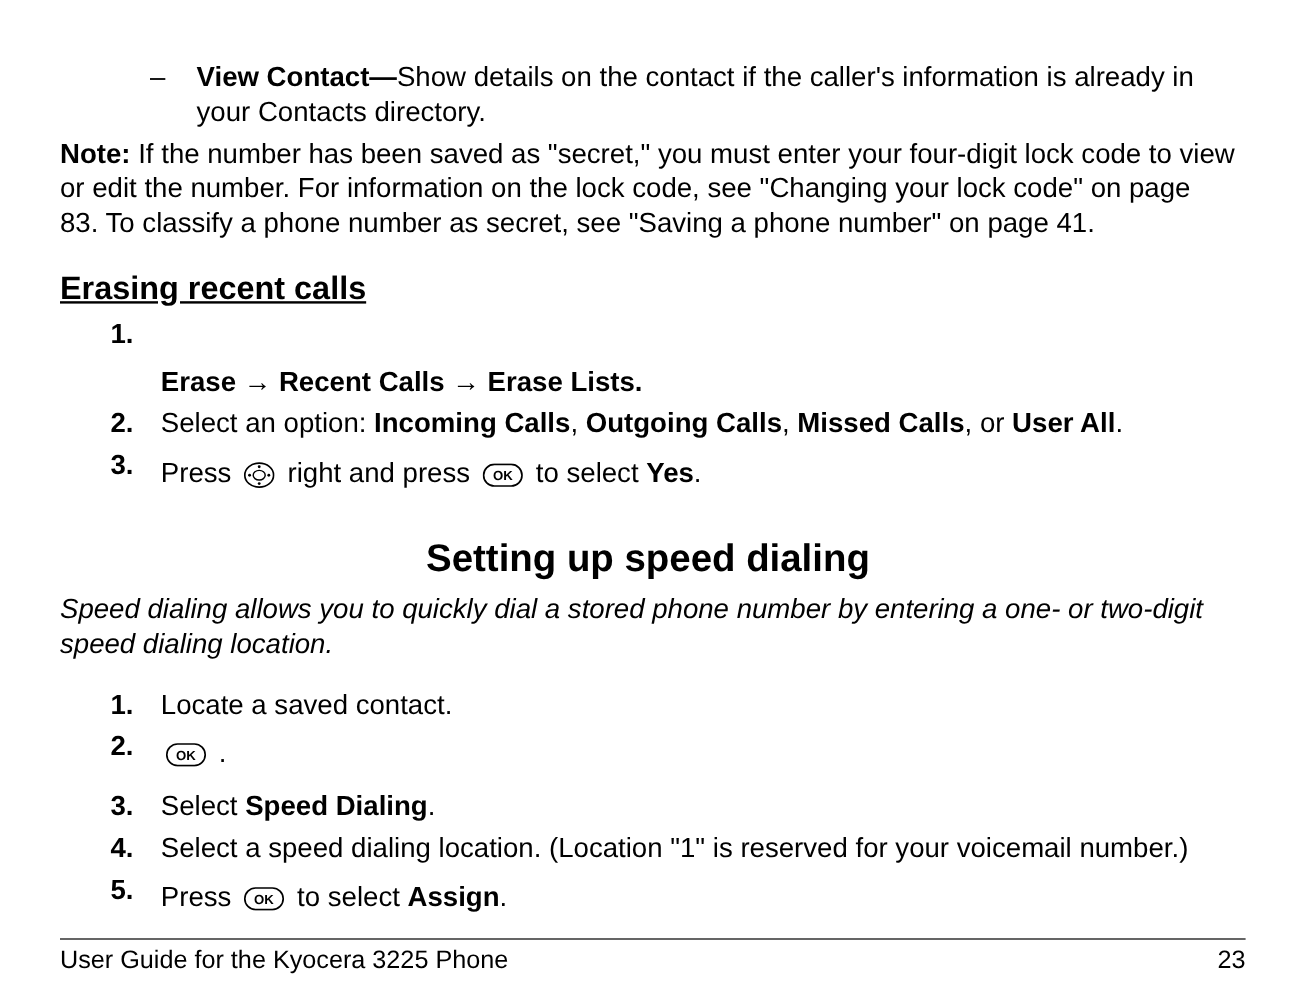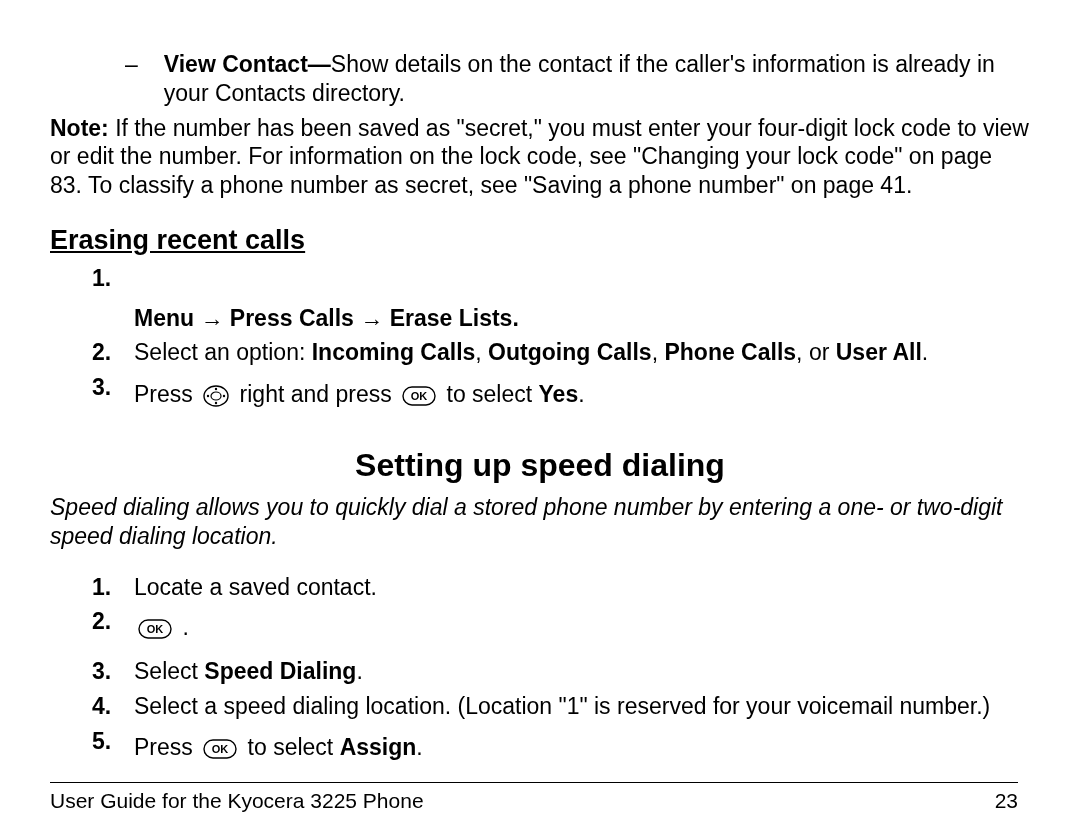--- a/index.html
+++ b/index.html
@@ -52,21 +52,21 @@
     .icon {
       display: inline-block;
       vertical-align: middle;
       margin: 12px 4px;
     }
     .icon svg { display: block; }
     .footer {
       position: absolute;
       bottom: 20px;
       left: 50px;
-      right: 62px;
+      right: 42px;
       border-top: 1px solid #000;
       padding-top: 5px;
       display: flex;
       justify-content: space-between;
       font-size: 21px;
     }
     .intro-para { margin-bottom: 22px; font-style: italic; }
   </style>
 </head>
 <body>
@@ -79,27 +79,27 @@
 </div>
 
 <p class="note-para">
   <span class="bold">Note:</span><span> If the number has been saved as "secret," you must enter your four-digit lock code to view or edit the number. For information on the lock code, see "Changing your lock code" on page 83. To classify a phone number as secret, see "Saving a phone number" on page 41.</span>
 </p>
 
 <h3 class="subhead">Erasing recent calls</h3>
 
 <div class="num-item">
   <span class="num">1.</span>
-  <span class="num-content bold">Menu → Press Calls → Erase Lists.</span>
+  <span class="num-content bold">Erase → Recent Calls → Erase Lists.</span>
 </div>
 
 <div class="num-item">
   <span class="num">2.</span>
   <span class="num-content">
-    <span>Select an option: </span><span class="bold">Incoming Calls</span><span>, </span><span class="bold">Outgoing Calls</span><span>, </span><span class="bold">Phone Calls</span><span>, or </span><span class="bold">User All</span><span>.</span>
+    <span>Select an option: </span><span class="bold">Incoming Calls</span><span>, </span><span class="bold">Outgoing Calls</span><span>, </span><span class="bold">Missed Calls</span><span>, or </span><span class="bold">User All</span><span>.</span>
   </span>
 </div>
 
 <div class="num-item">
   <span class="num">3.</span>
   <span class="num-content">
     <span>Press </span><span class="icon"><svg width="26" height="22" viewBox="0 0 26 22">
           <ellipse cx="13" cy="11" rx="12" ry="10" fill="none" stroke="#000" stroke-width="1.4"></ellipse>
           <ellipse cx="13" cy="11" rx="5" ry="4" fill="none" stroke="#000" stroke-width="1.2"></ellipse>
           <circle cx="13" cy="4" r="1.2" fill="#000"></circle>

